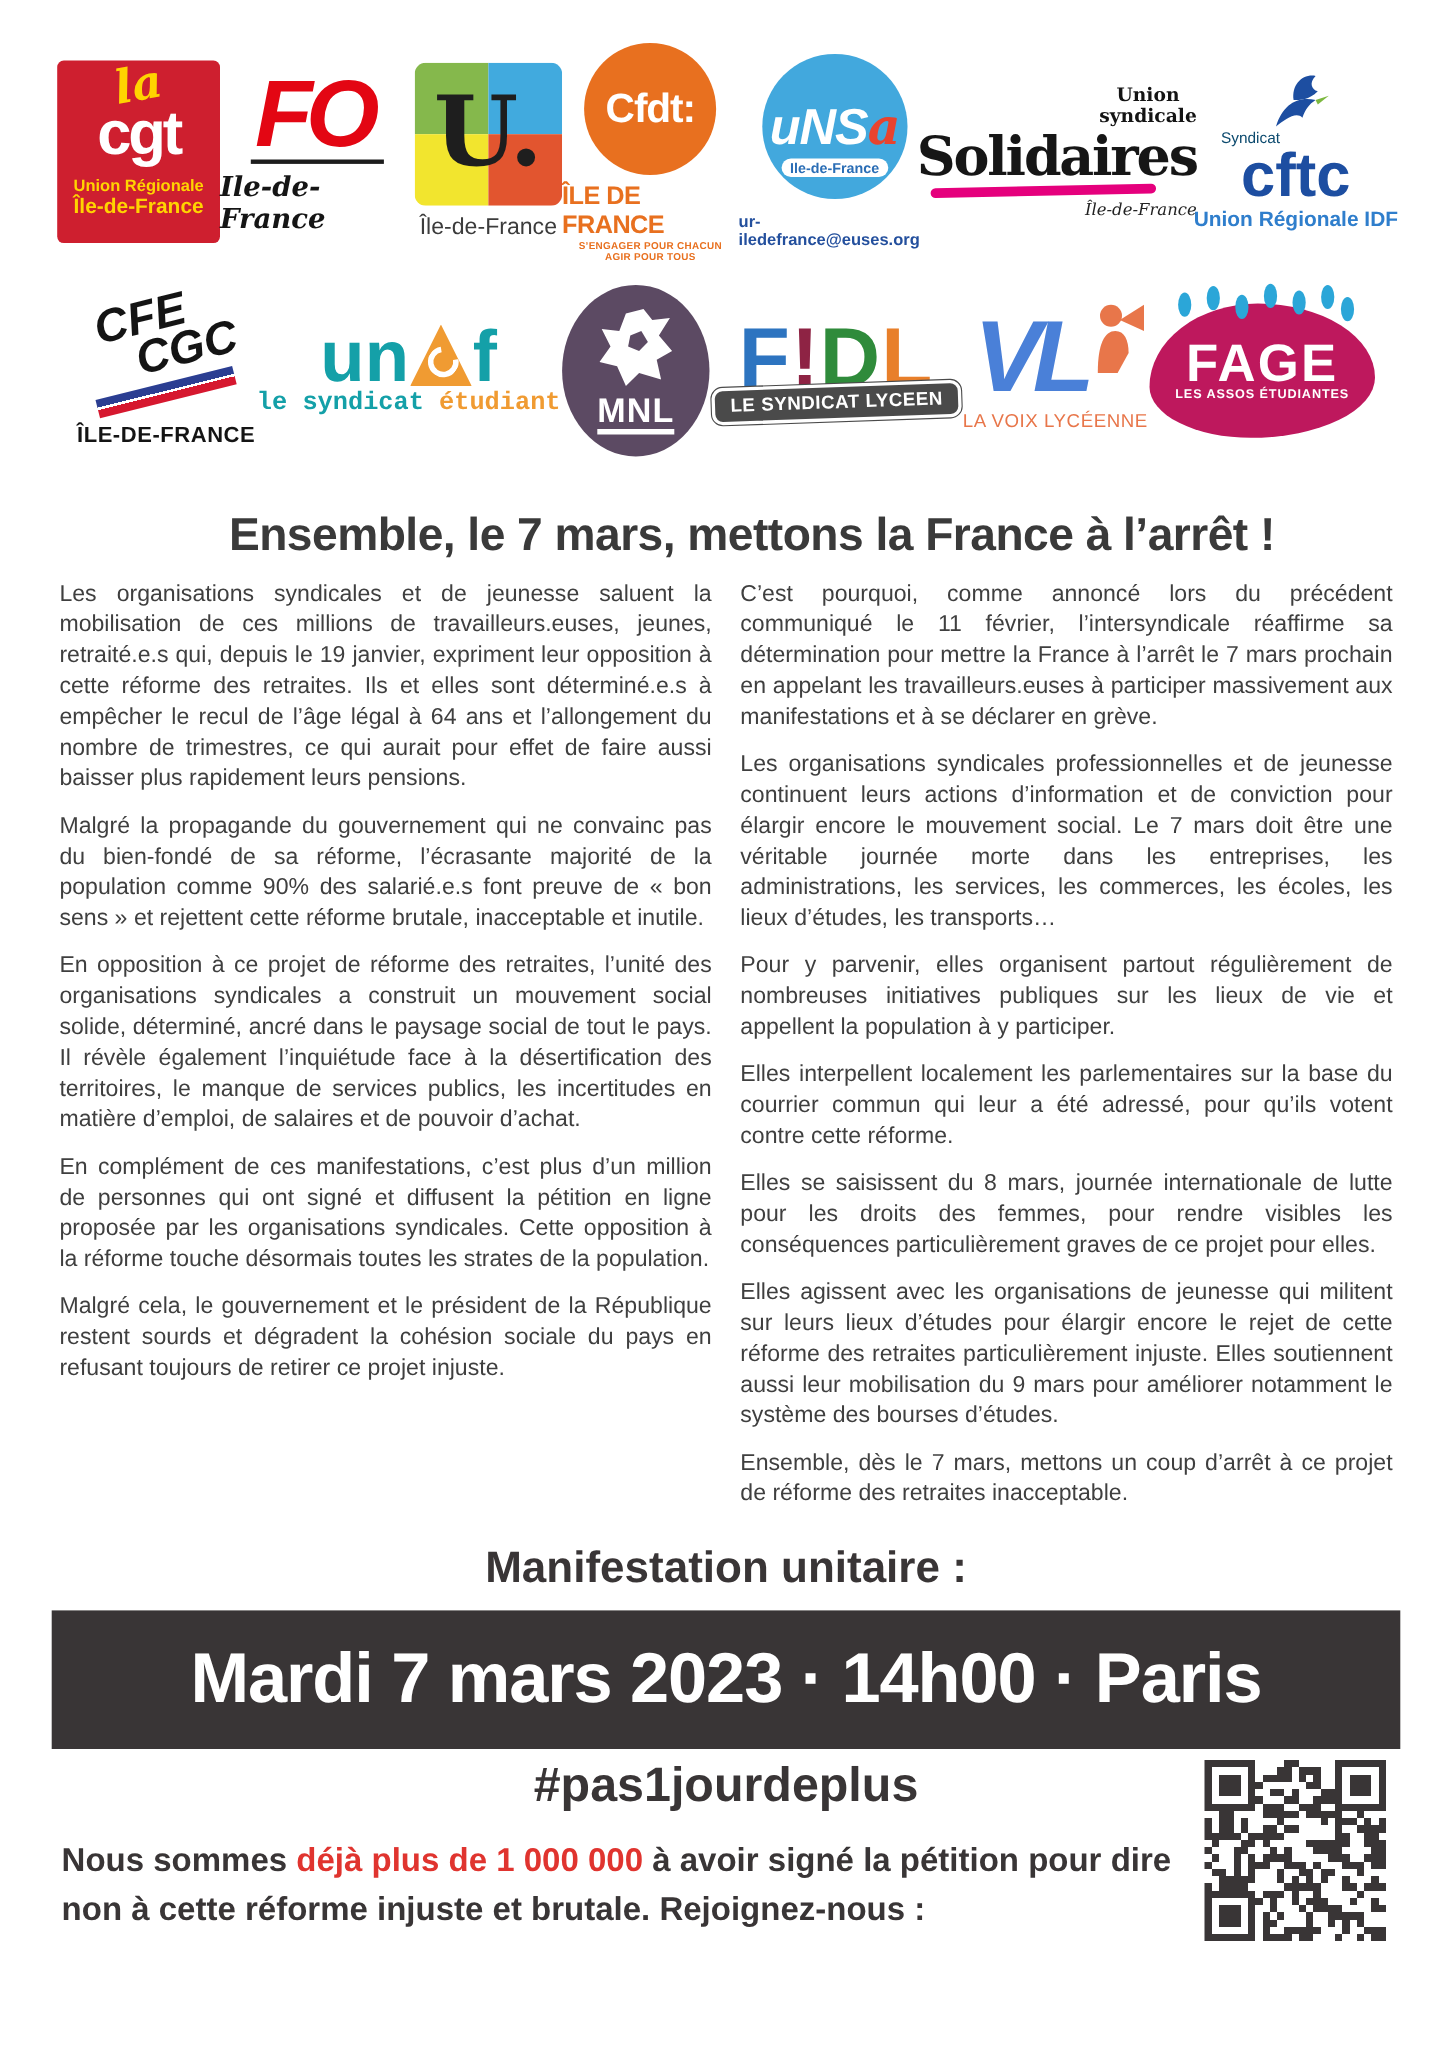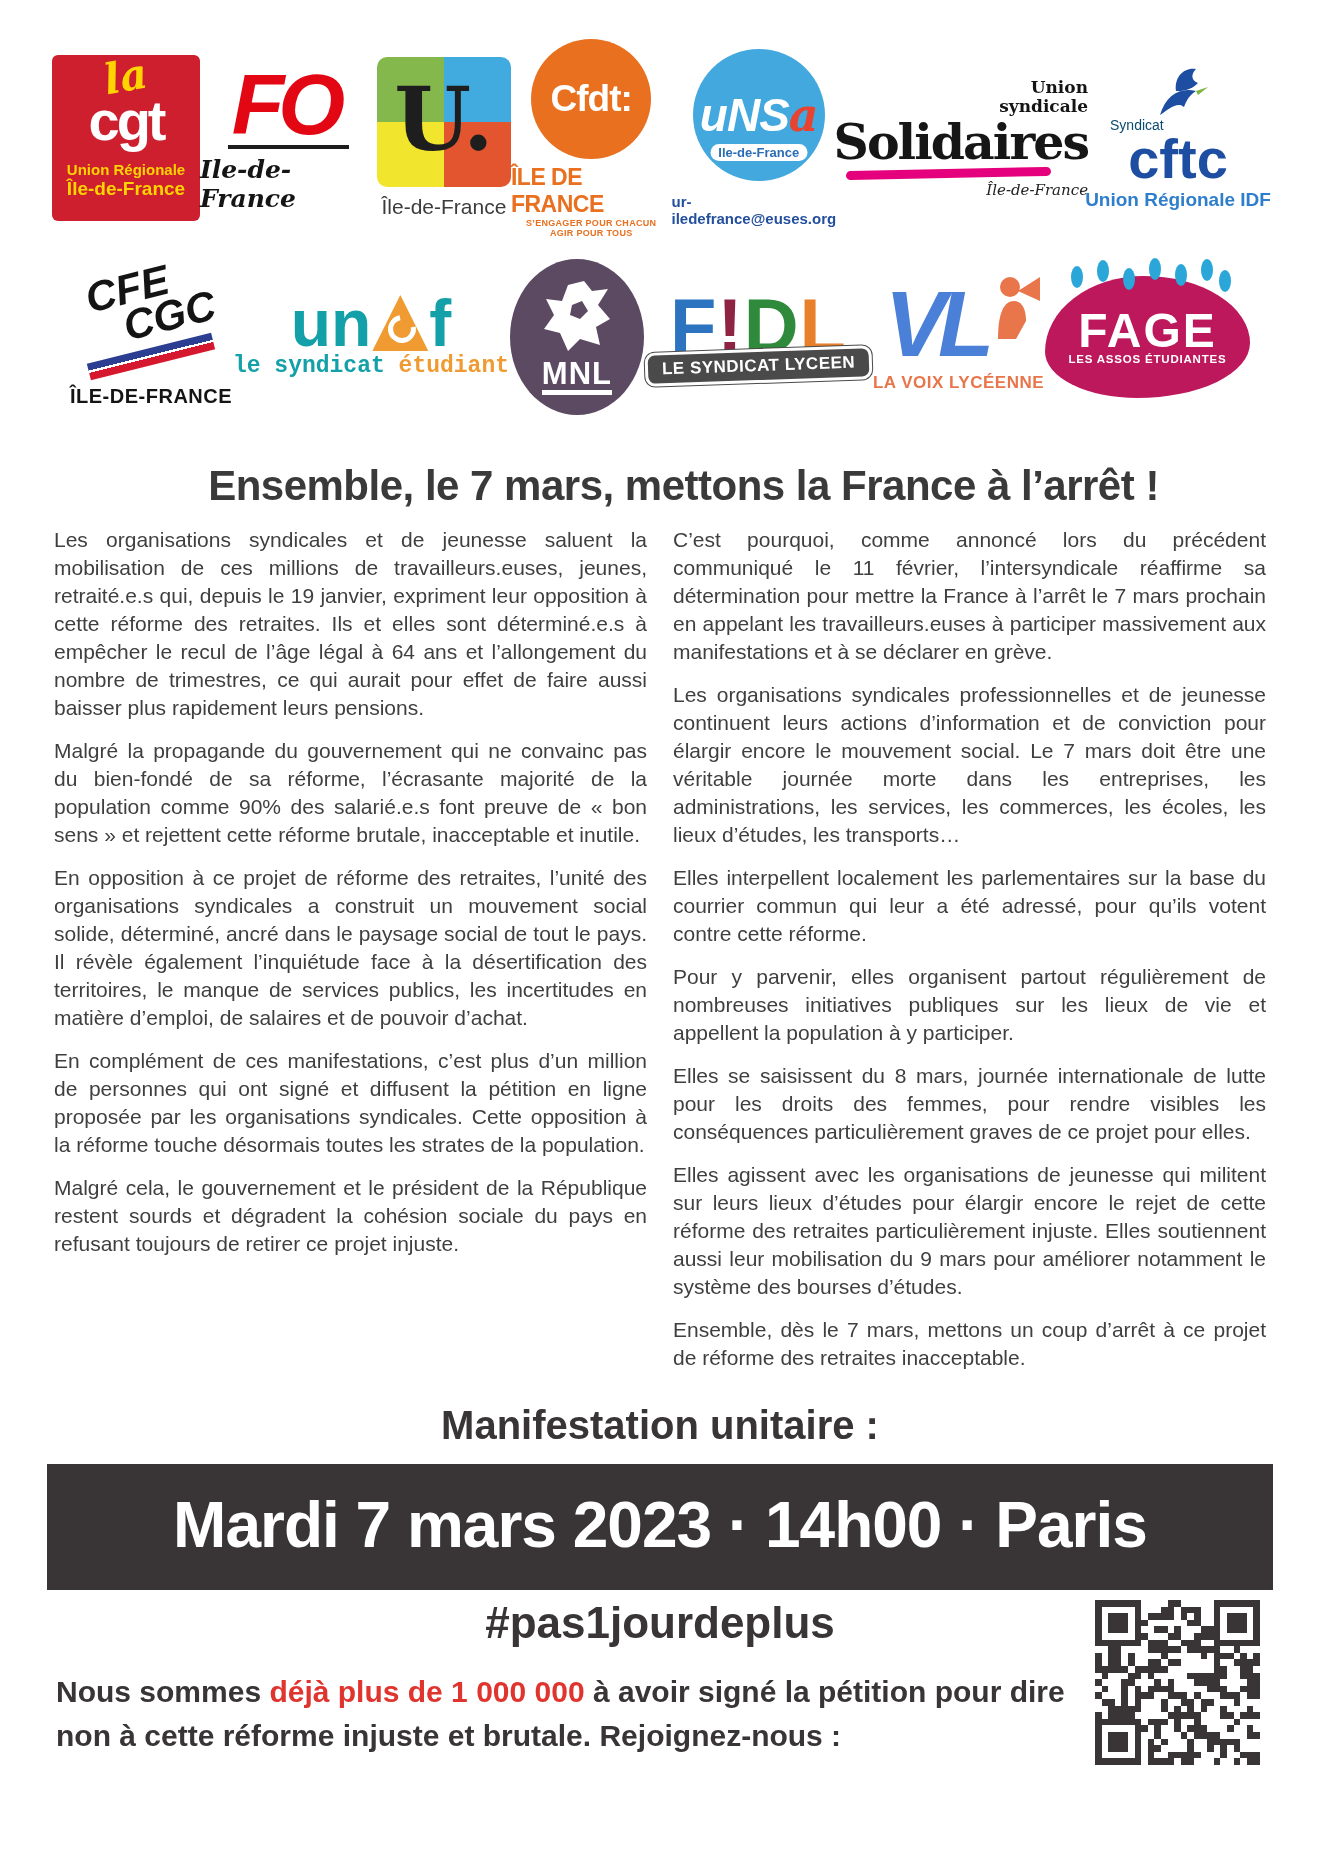--- a/index.html
+++ b/index.html
@@ -38,21 +38,21 @@
 
   
   .unsa-circle { width:132px; height:132px; border-radius:50%; background:#42a8dd; position:relative; display:flex; align-items:center; justify-content:center; }
   .unsa-letters { color:#fff; font-weight:bold; font-style:italic; font-size:46px; letter-spacing:-1px; }
   .unsa-a { color:#e8432e; font-family:"DejaVu Serif",serif; }
   .unsa-pill { position:absolute; bottom:20px; left:50%; transform:translateX(-50%); background:#fff; color:#2a6db5; font-size:13px; font-weight:bold; padding:1px 8px; border-radius:10px; white-space:nowrap; }
   .unsa-mail { font-size:15px; font-weight:bold; color:#234f9d; margin-top:12px; }
 
   
   .sol { width:242px; align-items:flex-end; }
-  .sol-sup { font-family:"DejaVu Serif",serif; font-size:17px; font-weight:bold; color:#141414; line-height:19px; text-align:right; }
+  .sol-sup { font-family:"DejaVu Serif",serif; font-size:17px; font-weight:bold; color:#141414; line-height:19px; text-align:center; }
   .sol-name { font-family:"DejaVu Serif",serif; font-size:49px; font-weight:bold; color:#161616; line-height:52px; letter-spacing:-2px; }
   .sol-line { height:9px; width:205px; background:#e5007d; border-radius:5px; margin:1px 28px 3px 0; transform:rotate(-1.2deg); align-self:flex-start; }
   .sol-sub { font-family:"DejaVu Serif",serif; font-style:italic; font-size:15px; color:#222; }
 
   
   .cftc { width:180px; }
   .cftc-sup { color:#0c4a6e; font-size:14px; align-self:flex-start; margin-left:22px; }
   .cftc-name { color:#1d4ea1; font-weight:bold; font-size:56px; line-height:52px; letter-spacing:0px; }
   .cftc-sub { color:#2f7ecc; font-weight:bold; font-size:19px; margin-top:4px; white-space:nowrap; }
 
@@ -76,21 +76,21 @@
 
   
   .fidl-name { font-weight:bold; font-size:76px; line-height:70px; letter-spacing:1px; }
   .fidl-f{color:#2d74c0;} .fidl-x{color:#8e2344;} .fidl-d{color:#2f8b3b;} .fidl-l{color:#e87f2a;}
   .fidl-badge { background:#4a4a4a; color:#fff; font-weight:bold; font-size:17px; letter-spacing:0.5px; padding:4px 14px; border-radius:10px; border:3px solid #fff; box-shadow:0 0 0 1px #4a4a4a; transform:rotate(-2deg); margin-top:-12px; white-space:nowrap; }
 
   
   .vl { position:relative; }
   .vl-name { font-weight:bold; font-style:italic; font-size:92px; line-height:86px; color:#4a80d8; letter-spacing:-8px; padding-right:46px; }
   .vl-fig { position:absolute; right:0; top:-8px; }
-  .vl-sub { color:#e8764a; font-weight:bold; font-size:17px; margin-top:6px; letter-spacing:0.5px; }
+  .vl-sub { color:#e8764a; font-weight:normal; font-size:17px; margin-top:6px; letter-spacing:0.5px; }
 
   
   .fage-blob { width:205px; height:122px; background:#be185d; border-radius:48% 52% 55% 45% / 62% 55% 45% 38%; display:flex; flex-direction:column; align-items:center; justify-content:center; position:relative; }
   .fage-blob::before { content:""; position:absolute; top:-10px; left:26px; width:12px; height:22px; background:#2ba6d8; border-radius:50%;
     box-shadow:26px -6px 0 #2ba6d8, 52px 2px 0 #2ba6d8, 78px -8px 0 #2ba6d8, 104px -2px 0 #2ba6d8, 130px -7px 0 #2ba6d8, 148px 4px 0 #2ba6d8; }
   .fage-name { color:#fff; font-weight:bold; font-size:48px; line-height:44px; letter-spacing:2px; }
   .fage-sub { color:#fff; font-weight:bold; font-size:11.5px; letter-spacing:0.8px; }
 
   
   .title { text-align:center; font-size:42px; font-weight:bold; color:#3a3a3a; margin:30px 0 16px; letter-spacing:-0.5px;padding-left:47px; }
@@ -240,22 +240,22 @@
     <div class="col">
       <p>Les organisations syndicales et de jeunesse saluent la mobilisation de ces millions de travailleurs.euses, jeunes, retraité.e.s qui, depuis le 19 janvier, expriment leur opposition à cette réforme des retraites. Ils et elles sont déterminé.e.s à empêcher le recul de l’âge légal à 64 ans et l’allongement du nombre de trimestres, ce qui aurait pour effet de faire aussi baisser plus rapidement leurs pensions.</p>
       <p>Malgré la propagande du gouvernement qui ne convainc pas du bien-fondé de sa réforme, l’écrasante majorité de la population comme 90% des salarié.e.s font preuve de « bon sens »  et rejettent cette réforme brutale, inacceptable et inutile.</p>
       <p>En opposition à ce projet de réforme des retraites, l’unité des organisations syndicales a construit un mouvement social solide, déterminé, ancré dans le paysage social de tout le pays. Il révèle également l’inquiétude face à la désertification des territoires, le manque de services publics, les incertitudes en matière d’emploi, de salaires et de pouvoir d’achat.</p>
       <p>En complément de ces manifestations, c’est plus d’un million de personnes qui ont signé et diffusent la pétition en ligne proposée par les organisations syndicales. Cette opposition à la réforme touche désormais toutes les strates de la population.</p>
       <p>Malgré cela, le gouvernement et le président de la République restent sourds et dégradent la cohésion sociale du pays en refusant toujours de retirer ce projet injuste.</p>
     </div>
     <div class="col">
       <p>C’est pourquoi, comme annoncé lors du précédent communiqué le 11 février, l’intersyndicale réaffirme sa détermination pour mettre la France à l’arrêt le 7 mars prochain en appelant les travailleurs.euses à participer massivement aux manifestations et à se déclarer en grève.</p>
       <p>Les organisations syndicales professionnelles et de jeunesse continuent leurs actions d’information et de conviction pour élargir encore le mouvement social. Le 7 mars doit être une véritable journée morte dans les entreprises, les administrations, les services, les commerces, les écoles, les lieux d’études, les transports…</p>
+      <p>Pour y parvenir, elles organisent partout régulièrement de nombreuses initiatives publiques sur les lieux de vie et appellent la population à y participer.</p>
       <p>Elles interpellent localement les parlementaires sur la base du courrier commun qui leur a été adressé, pour qu’ils votent contre cette réforme.</p>
-      <p>Pour y parvenir, elles organisent partout régulièrement de nombreuses initiatives publiques sur les lieux de vie et appellent la population à y participer.</p>
       <p>Elles se saisissent du 8 mars, journée internationale de lutte pour les droits des femmes, pour rendre visibles les conséquences particulièrement graves de ce projet pour elles.</p>
       <p>Elles agissent avec les organisations de jeunesse qui militent sur leurs lieux d’études pour élargir encore le rejet de cette réforme des retraites particulièrement injuste. Elles soutiennent aussi leur mobilisation du 9 mars pour améliorer notamment le système des bourses d’études.</p>
       <p>Ensemble, dès le 7 mars, mettons un coup d’arrêt à ce projet de réforme des retraites inacceptable.</p>
     </div>
   </main>
 
   <h2 class="manif-heading">Manifestation unitaire :</h2>
 
   <div class="banner">
     <span>Mardi 7 mars 2023 · 14h00 · Paris</span>

